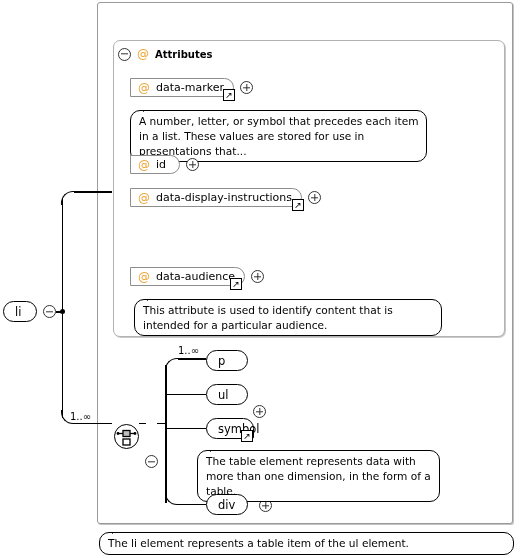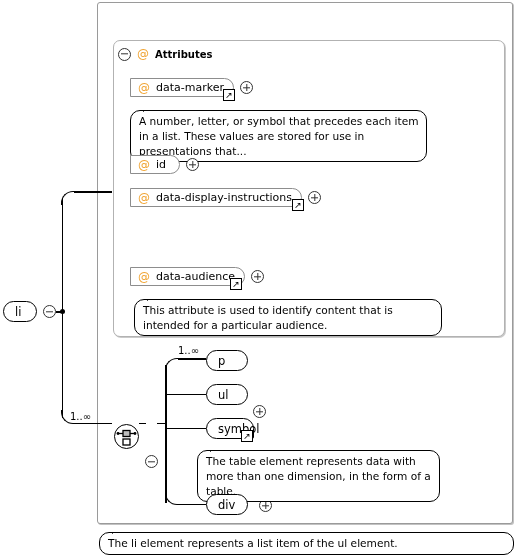--- a/index.html
+++ b/index.html
@@ -330,16 +330,16 @@
     <div class="tail"></div>
     <span>The table element represents data with more than one dimension, in the form of a table.</span>
   </div>
 
   <div class="abs el-pill" style="left:206px; top:494px; width:42px;">
     <span>div</span>
   </div>
 
   <div class="abs bubble" style="left:99px; top:532px; width:415px; height:23px; padding-top:3px;">
     <div class="tail"></div>
-    <span>The li element represents a list item of the ul element.</span>
+    <span>The li element represents a table item of the ul element.</span>
   </div>
 
 </div>
 
 </body></html>

